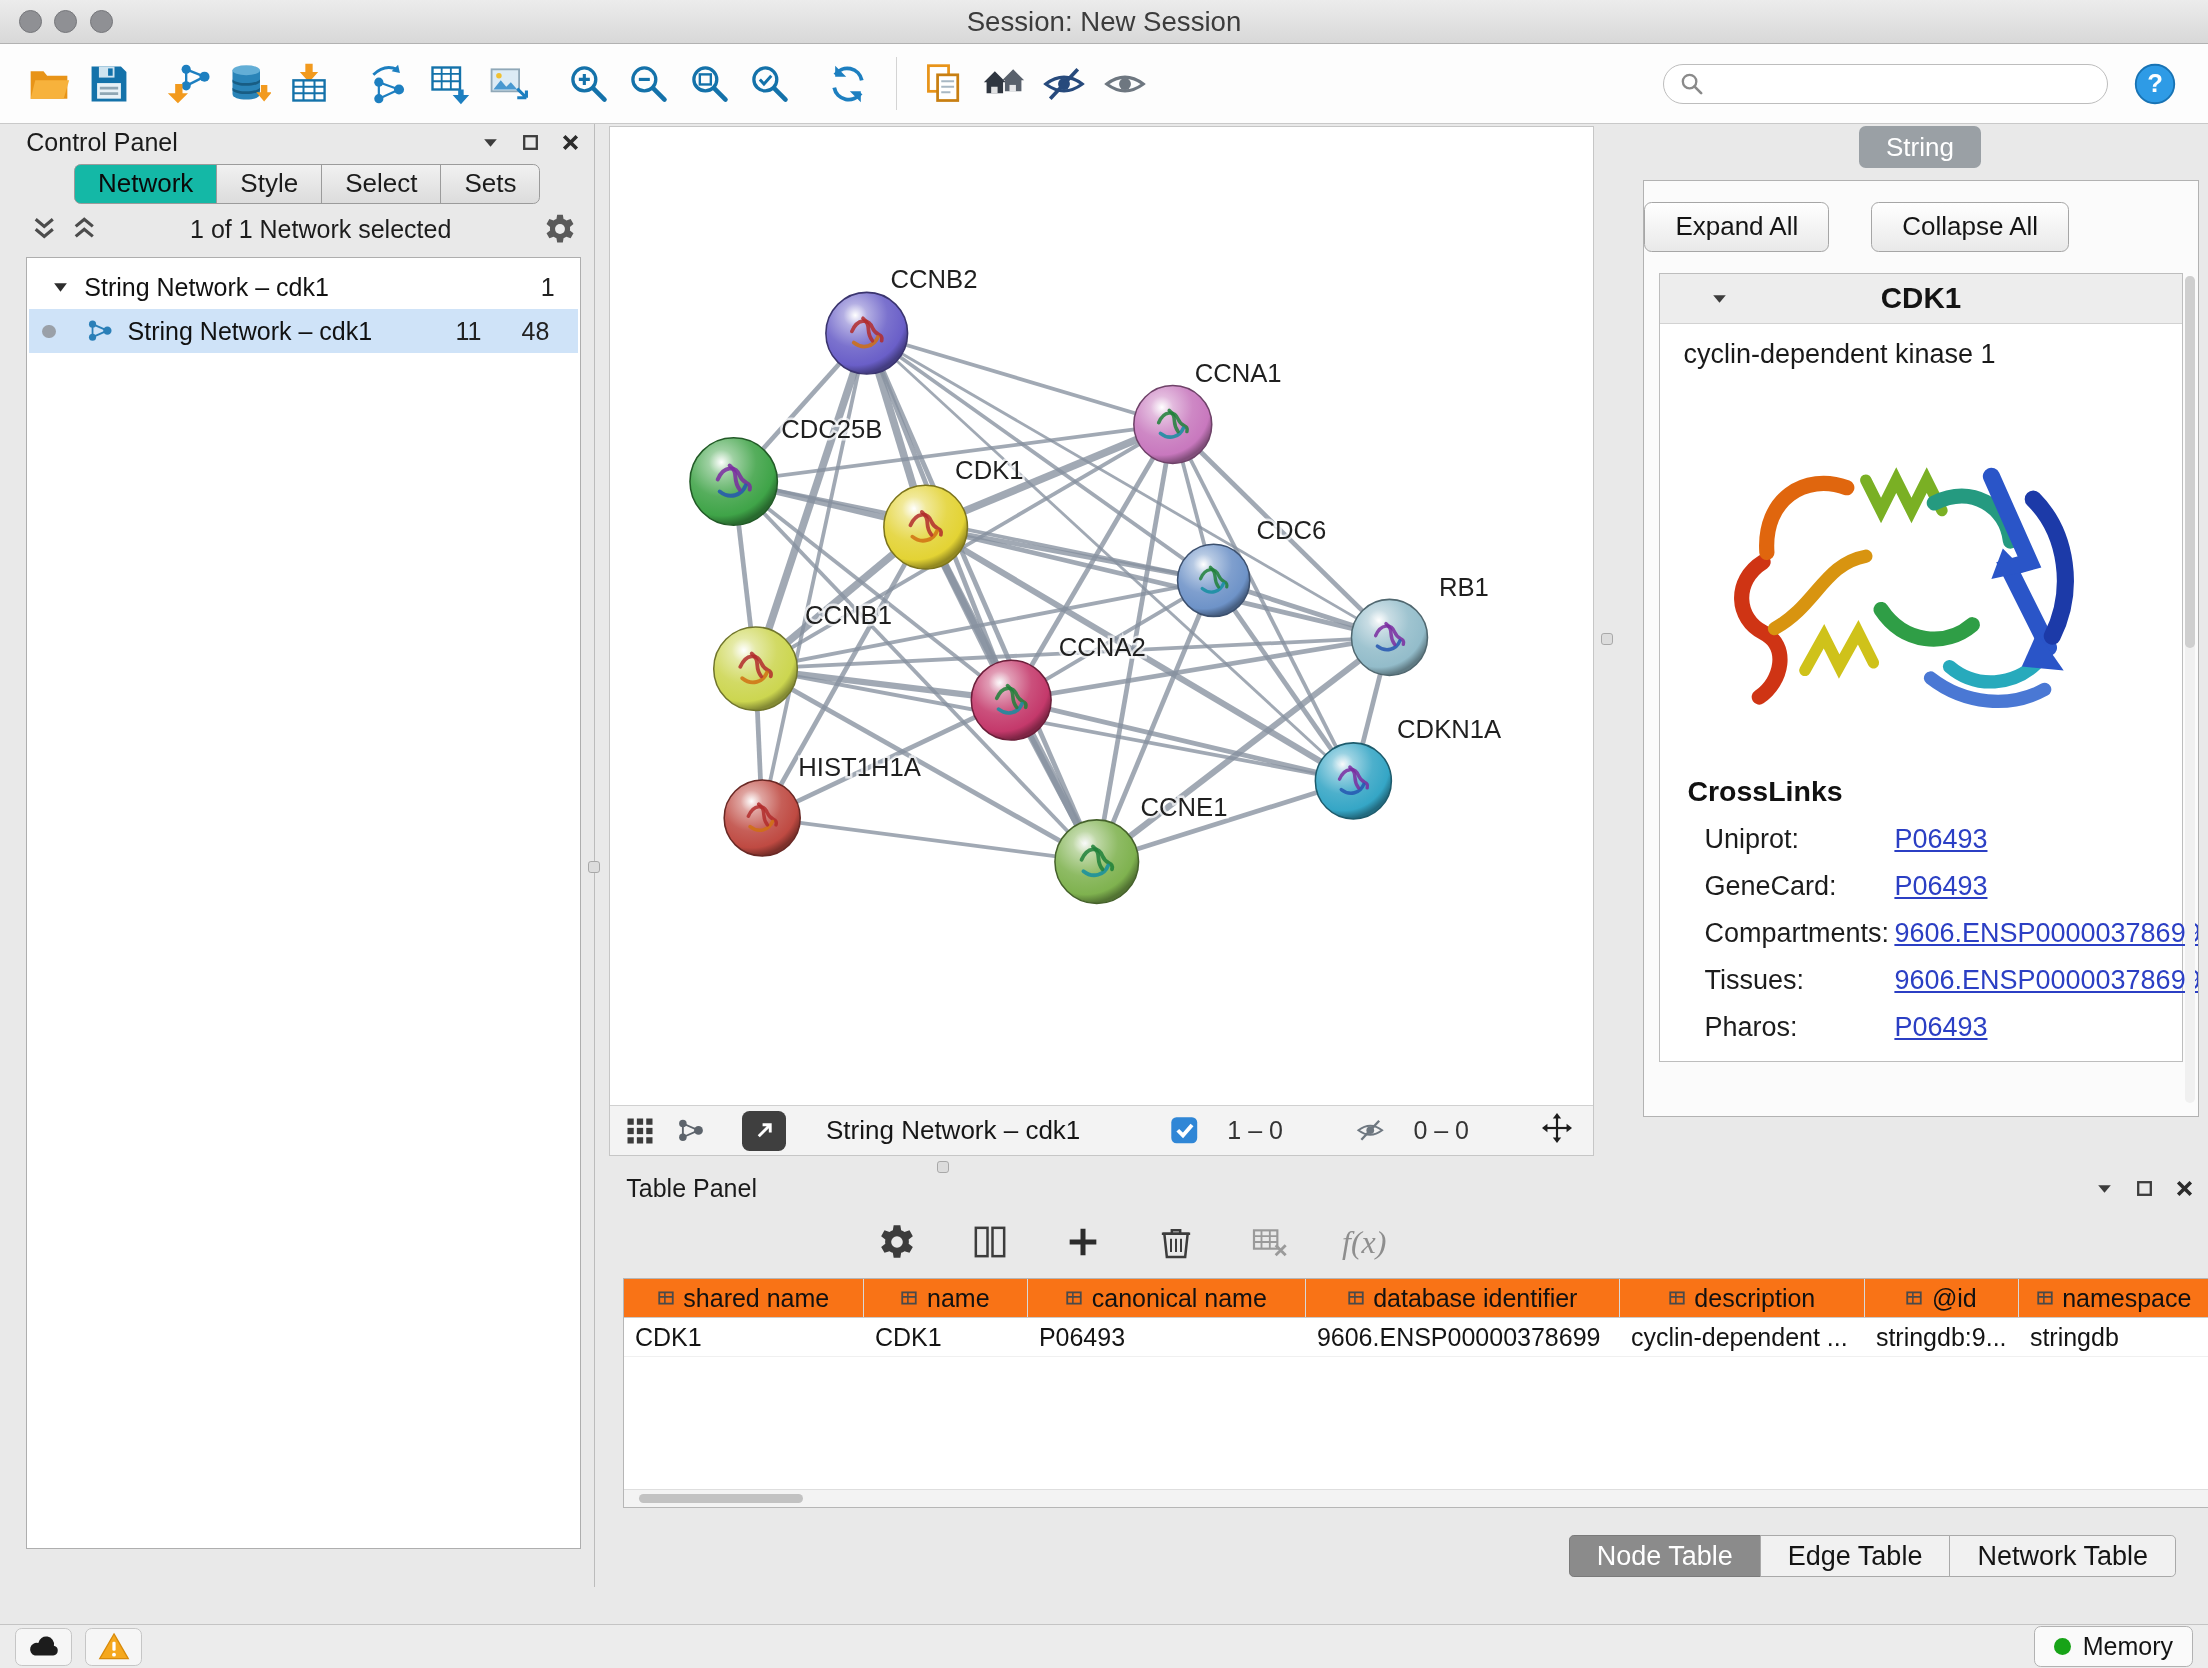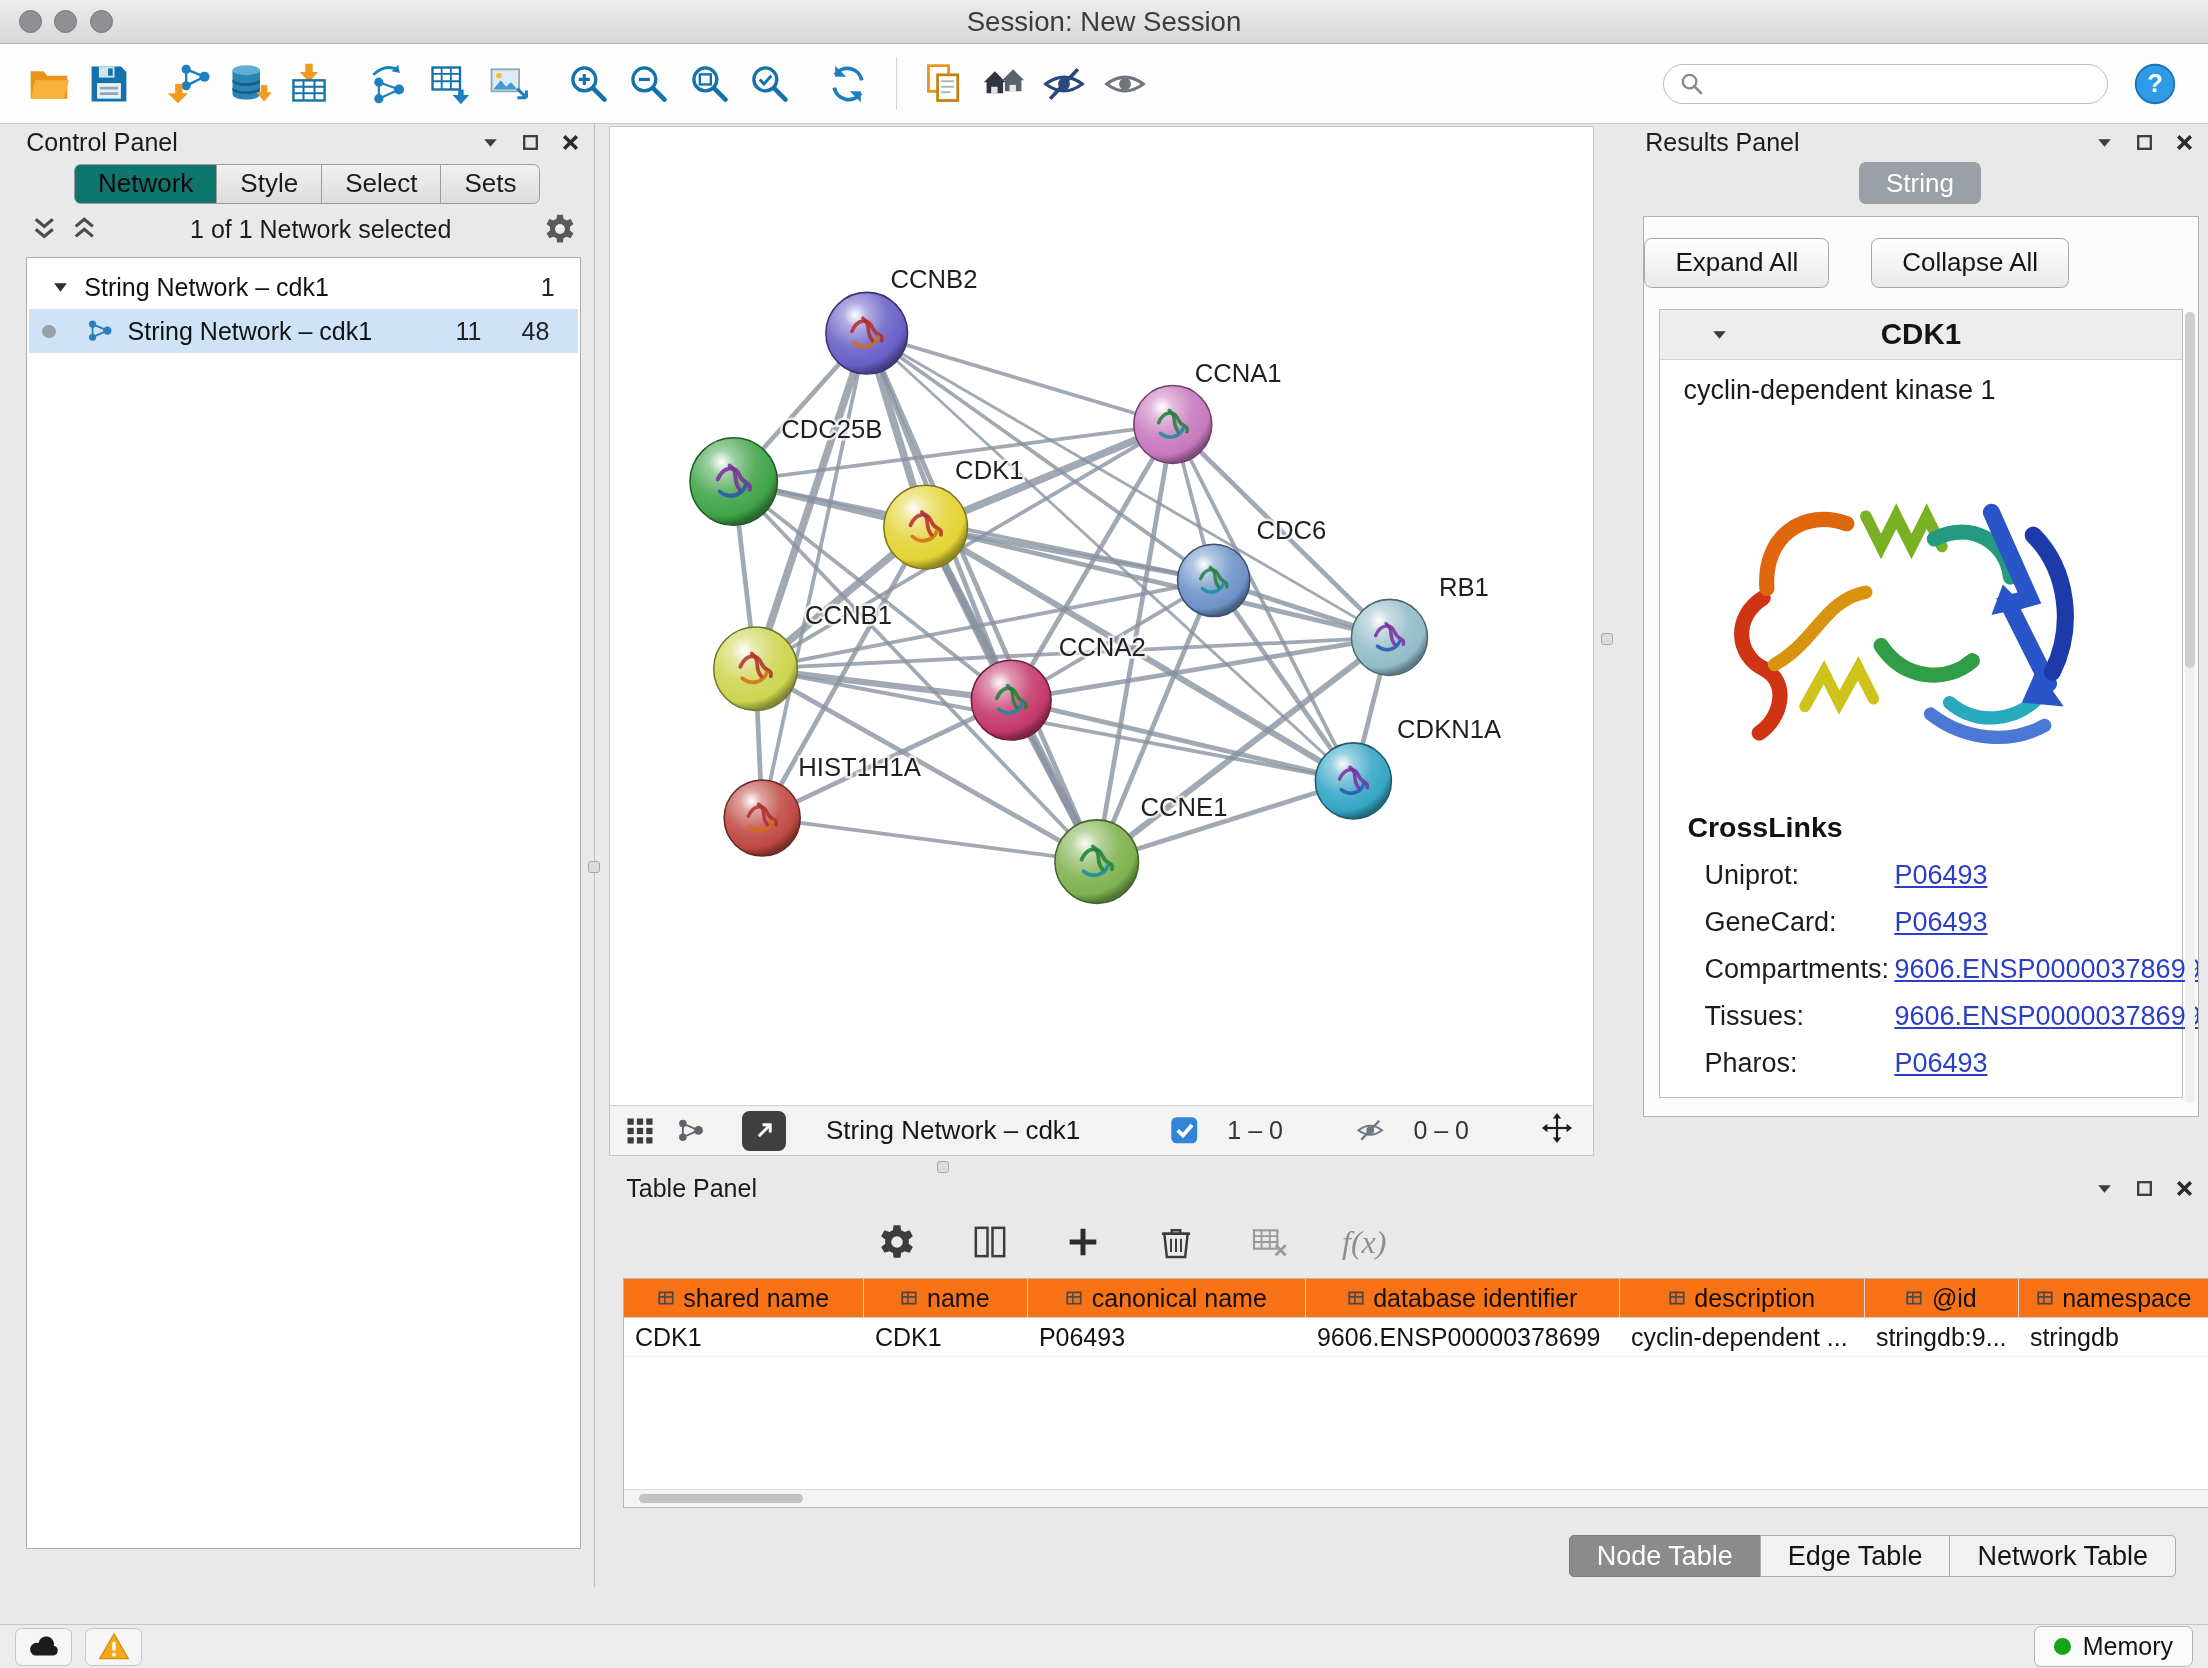--- a/index.html
+++ b/index.html
@@ -31,21 +31,21 @@
   .ph-icons span{width:21px;height:21px;display:inline-flex;cursor:pointer}
   .ph-icons svg{width:21px;height:21px}
   
   .control-panel{position:absolute;left:13px;top:124px;width:582px;height:1463px;border-right:1px solid #bcbcbc;
     display:flex;flex-direction:column;box-sizing:border-box}
   .cp-tabs{display:flex;margin:3.8px 0 0 61px}
   .seg{height:40px;display:flex;align-items:center;padding:0 23px;border:1px solid #9b9b9b;margin-left:-1px;
     background:linear-gradient(#f1f1f1,#dcdcdc);font-size:26px;color:#1c1c1c;cursor:pointer;box-sizing:border-box}
   .seg:first-child{border-radius:6.7px 0 0 6.7px;margin-left:0}
   .seg:last-child{border-radius:0 6.7px 6.7px 0}
-  .seg.sel{background:#0f766e;color:#0a0a0a}
+  .seg.sel{background:#14b8a6;color:#0a0a0a}
   .cp-ctrl{height:51px;display:flex;align-items:center;padding:0 17px;gap:11.4px;flex:none}
   .cp-ctrl .info{flex:1;text-align:center;font-size:25px;color:#1c1c1c}
   .mini{width:28.5px;height:28.5px;display:inline-flex;cursor:pointer}
   .mini svg{width:28.5px;height:28.5px}
   .gear34{width:34px;height:34px;display:inline-flex;cursor:pointer}
   .gear34 svg{width:34px;height:34px}
   .cp-tree{flex:1;margin:1.9px 13.3px 38px 13.3px;background:#fff;border:1px solid #aeaeae;overflow:hidden}
   .tree-row{height:44px;display:flex;align-items:center;font-size:25px;color:#111;cursor:pointer}
   .tree-row.root{padding-left:25px;margin-top:7.6px}
   .tree-row.sel{background:#cfe3f8;margin:0 1.9px;padding-left:13.3px}
@@ -679,40 +679,20 @@
         </span>
     </span>
   </div>
 </div>
 
 <div class="handle" style="left:588px;top:861px"></div>
 <div class="handle" style="left:1601px;top:633px"></div>
 <div class="handle" style="left:937px;top:1161px"></div>
 
 <div class="results-panel">
-  <div class="panel-header">
-    <span>Results Panel</span>
-    <span class="ph-icons">
-        <span>
-          <svg viewBox="0 0 20 20">
-            <path d="M4 7h12l-6 7z" fill="#3c3c3c"></path>
-          </svg>
-        </span>
-        <span>
-          <svg viewBox="0 0 20 20">
-            <rect x="4" y="4" width="12" height="12" fill="none" stroke="#3c3c3c" stroke-width="2.2"></rect>
-          </svg>
-        </span>
-        <span>
-          <svg viewBox="0 0 20 20">
-            <path d="M4 4l12 12M16 4L4 16" stroke="#2c2c2c" stroke-width="3.4"></path>
-          </svg>
-        </span>
-      </span>
-  </div>
   <div class="string-pill">String</div>
   <div class="rp-box">
     <div class="rp-buttons">
       <button class="btn">Expand All</button>
       <button class="btn">Collapse All</button>
     </div>
     <div class="gene-box">
       <div class="gene-head">
         <span class="tri2">
             <svg viewBox="0 0 20 20">

